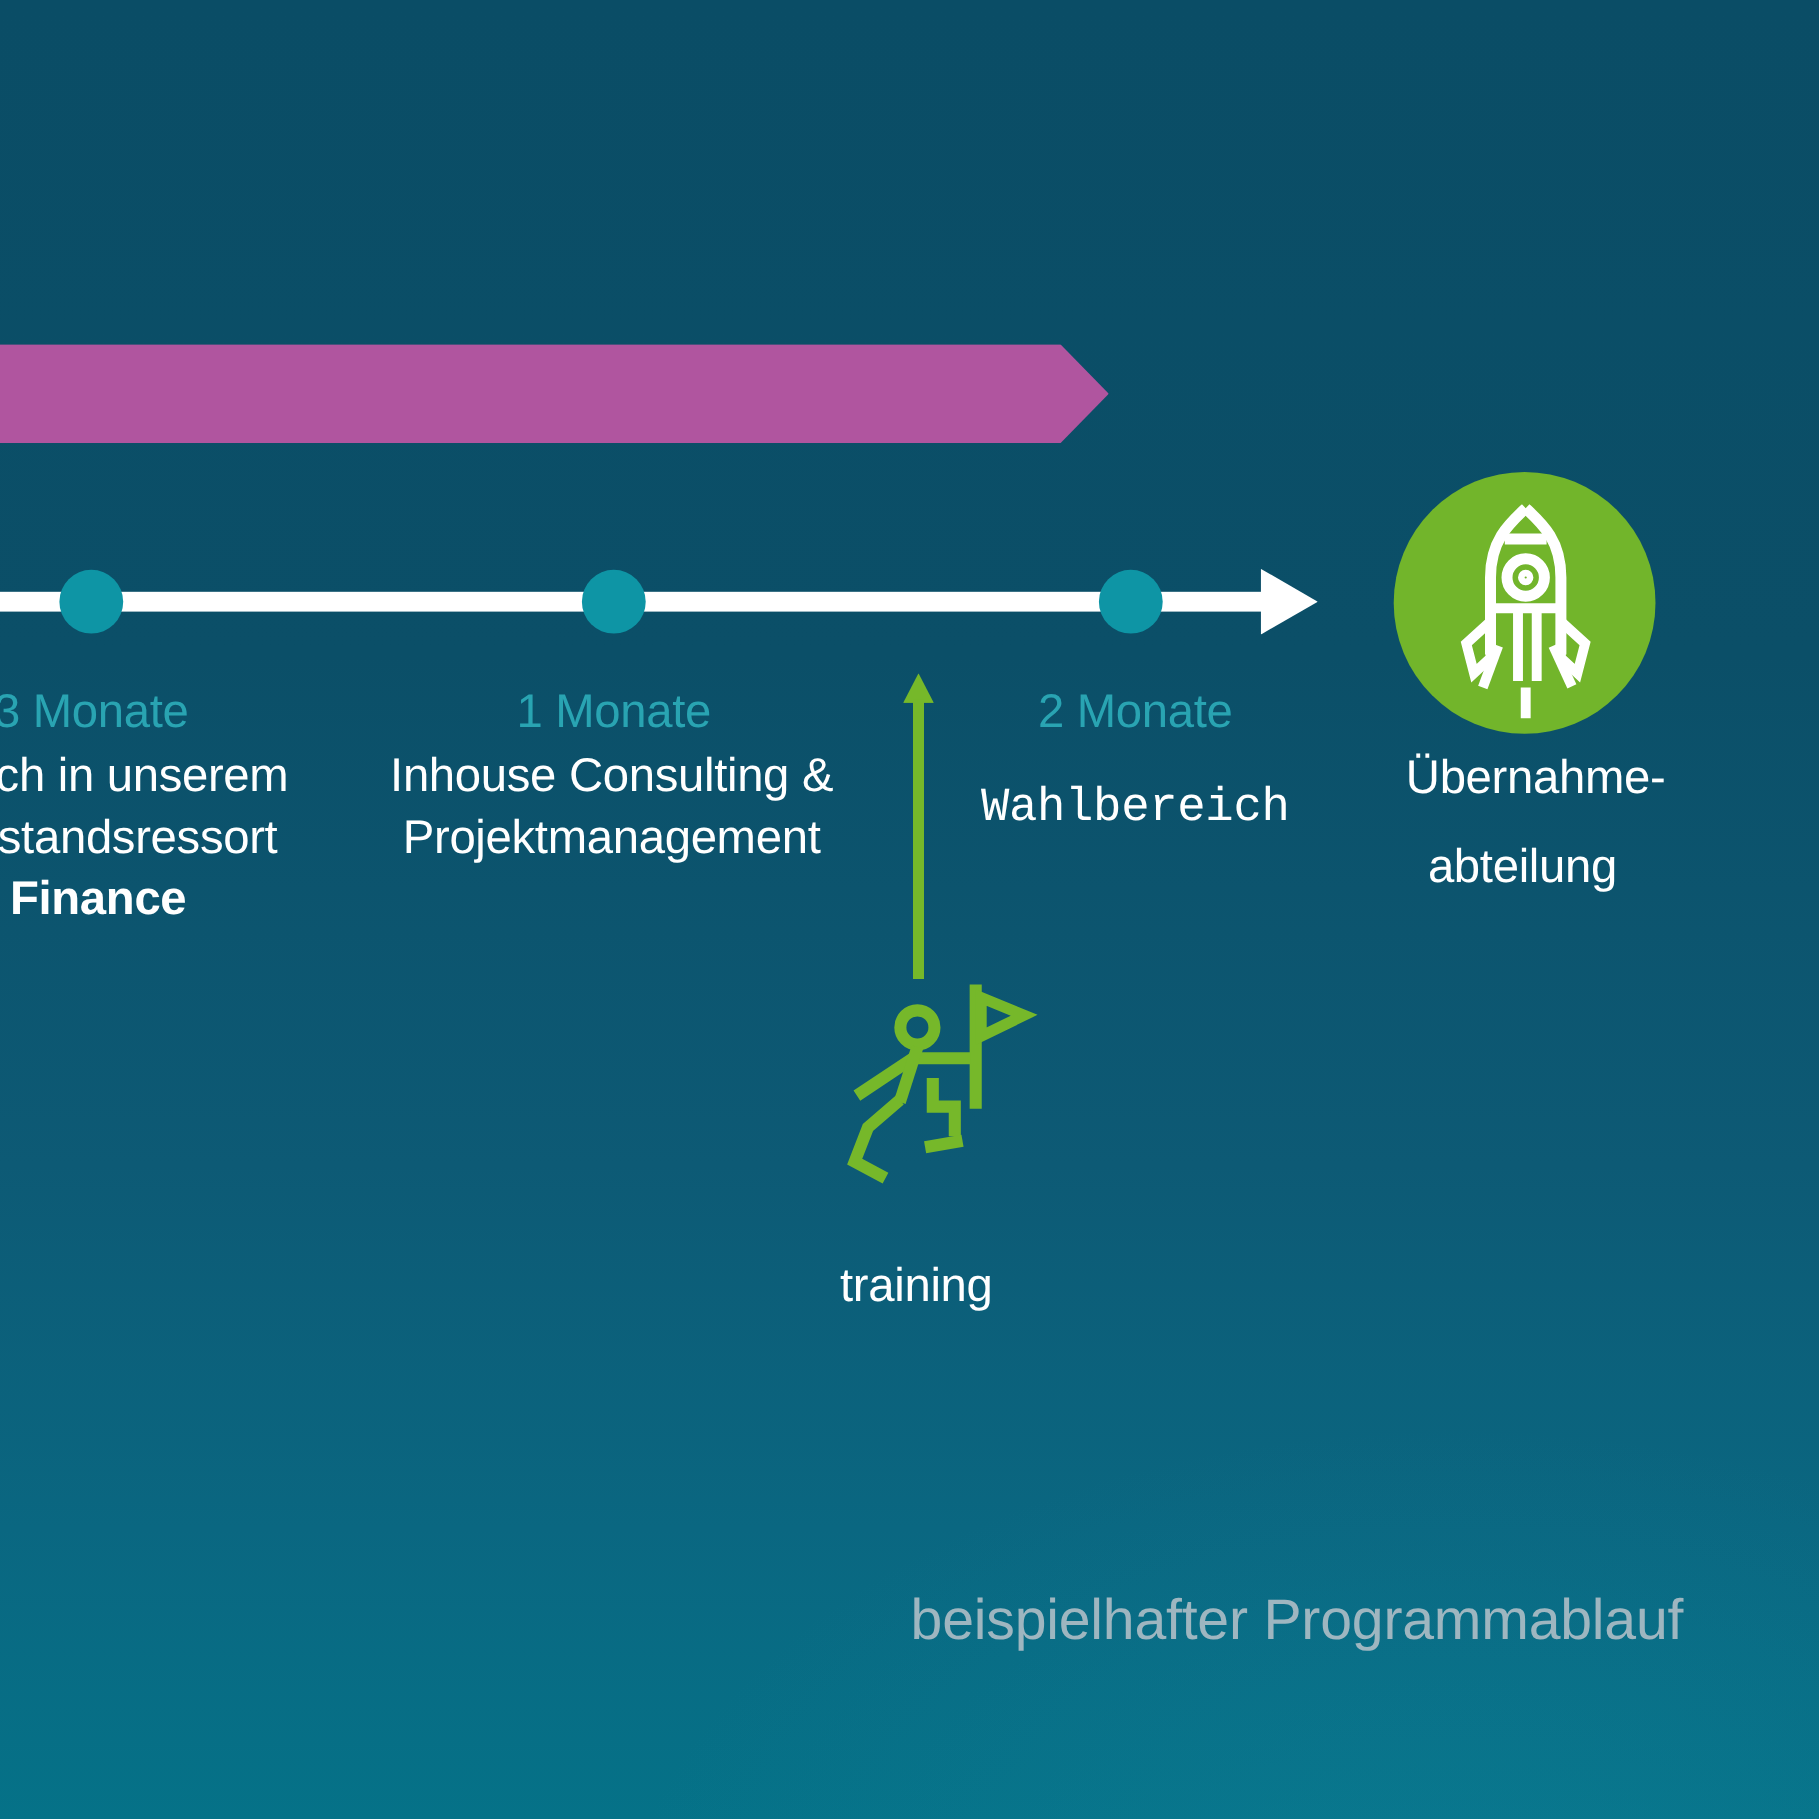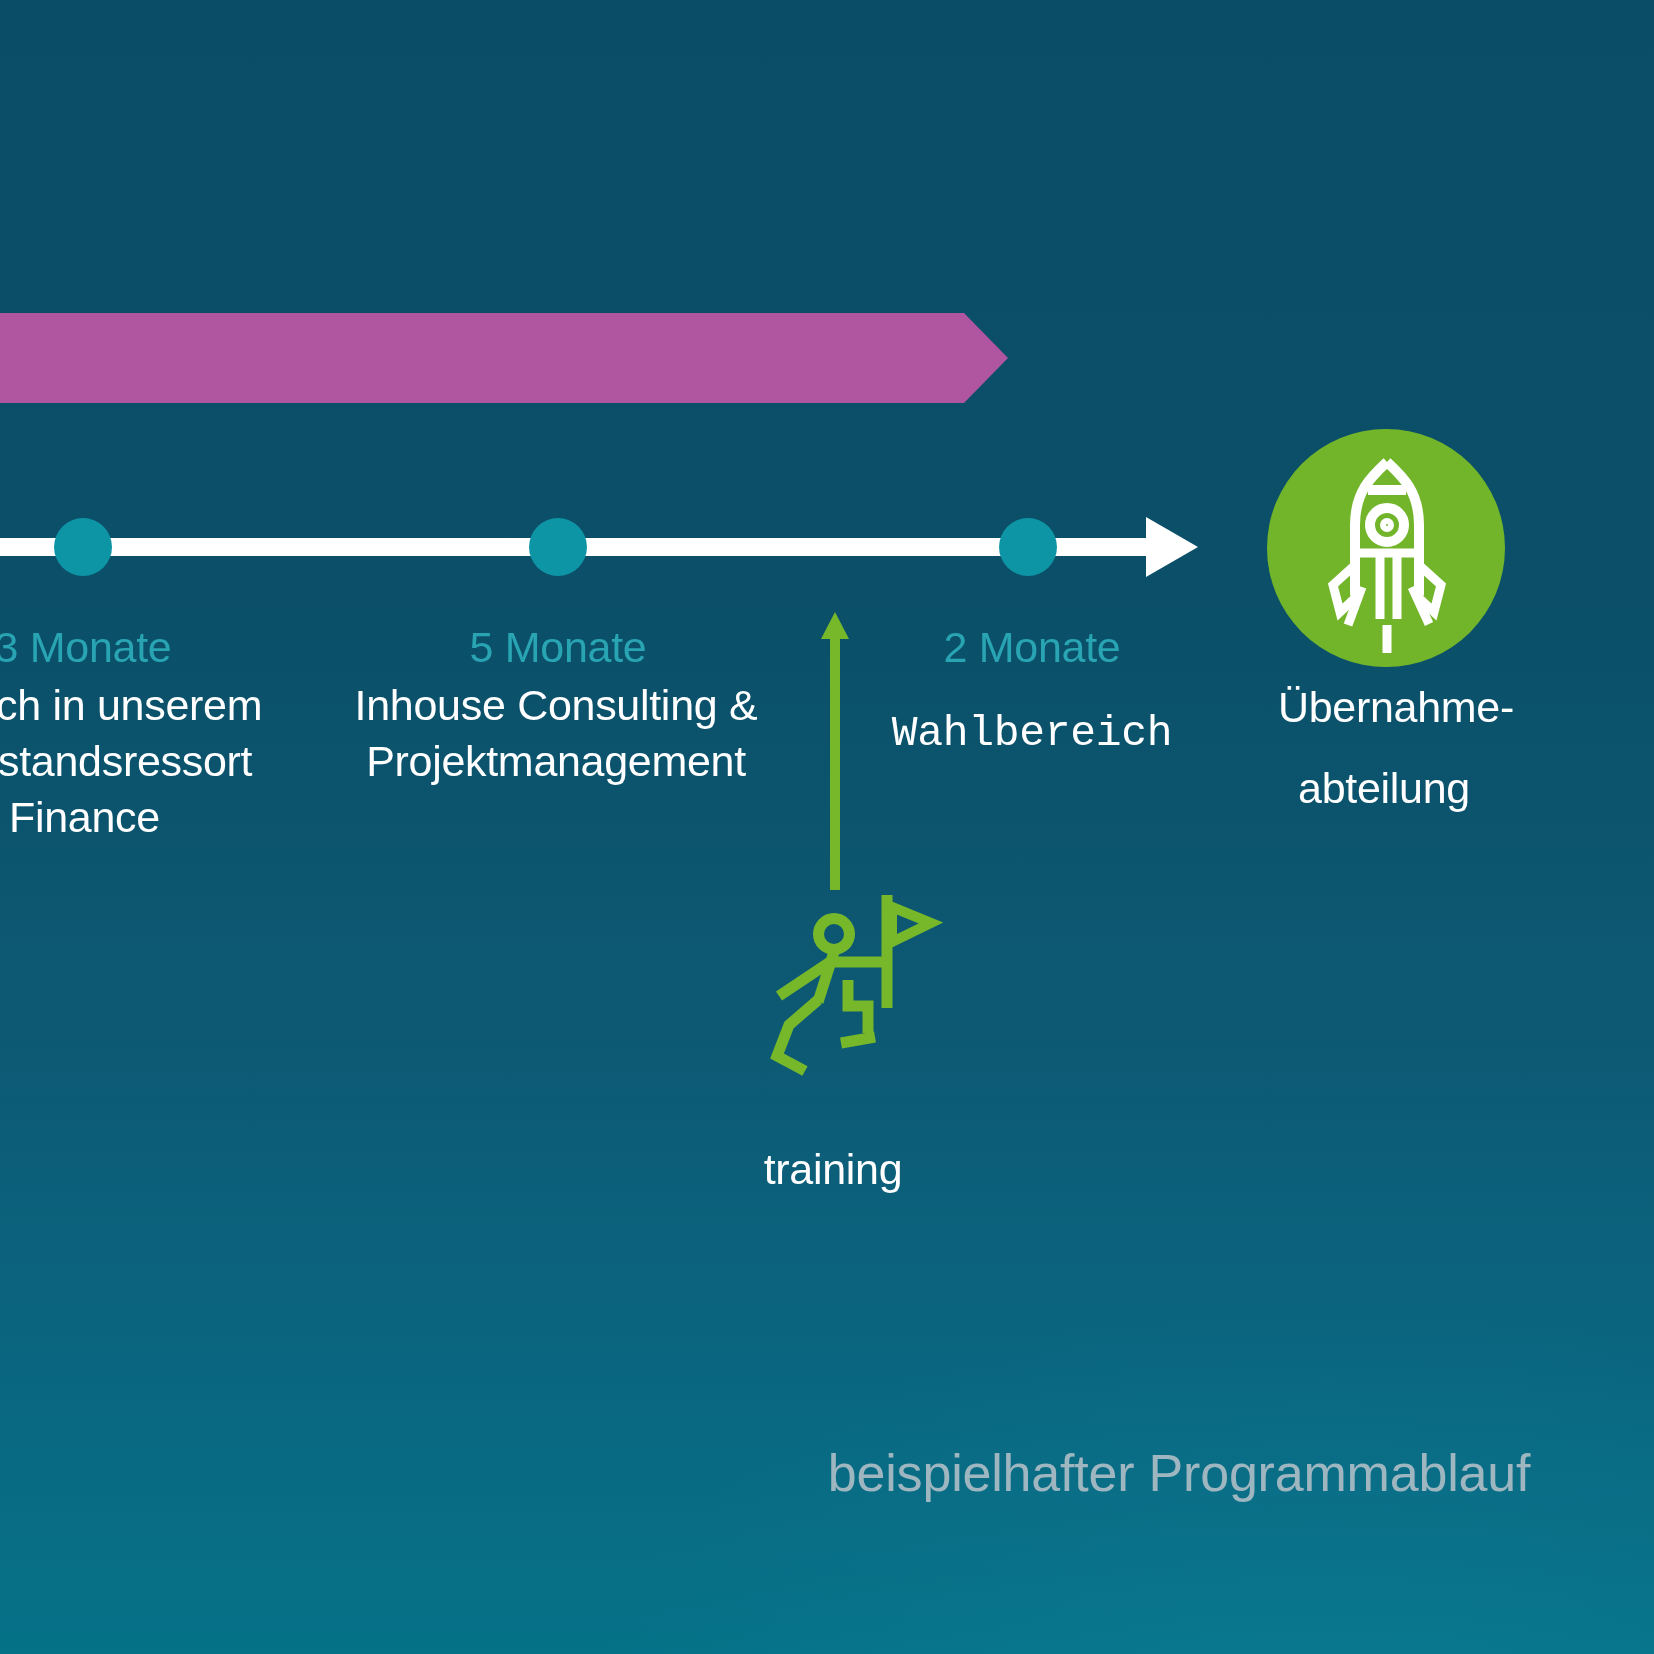--- a/index.html
+++ b/index.html
@@ -48,23 +48,23 @@
   <div class="abs tl-line"></div>
   <div class="abs tl-head"></div>
 
   <div class="abs dot" style="left:54px;"></div>
   <div class="abs dot" style="left:529px;"></div>
   <div class="abs dot" style="left:999px;"></div>
 
   <div class="abs duration center nowrap" style="left:83px;top:626px;">3 Monate</div>
   <div class="abs label nowrap" style="left:-4px;top:684px;">ch in unserem</div>
   <div class="abs label nowrap" style="left:-2px;top:740px;">standsressort</div>
-  <div class="abs label nowrap" style="left:9px;top:796px;">Finance</div>
+  <div class="abs label nowrap" style="left:9px;top:796px;font-weight:bold;">Finance</div>
 
-  <div class="abs duration center nowrap" style="left:558px;top:626px;">5 Monate</div>
+  <div class="abs duration center nowrap" style="left:558px;top:626px;">1 Monate</div>
   <div class="abs label center nowrap" style="left:556px;top:684px;text-align:center;">Inhouse Consulting &amp;</div>
   <div class="abs label center nowrap" style="left:556px;top:740px;">Projektmanagement</div>
 
   <div class="abs duration center nowrap" style="left:1032px;top:626px;">2 Monate</div>
   <div class="abs label center nowrap" style="left:1032px;top:712px;font-family:Liberation Mono, monospace;">Wahlbereich</div>
 
   <div class="abs up-arrow-head"></div>
   <div class="abs up-arrow-line"></div>
 
   <svg class="abs" style="left:755px;top:885px;" width="200" height="200" viewBox="0 0 200 200">

